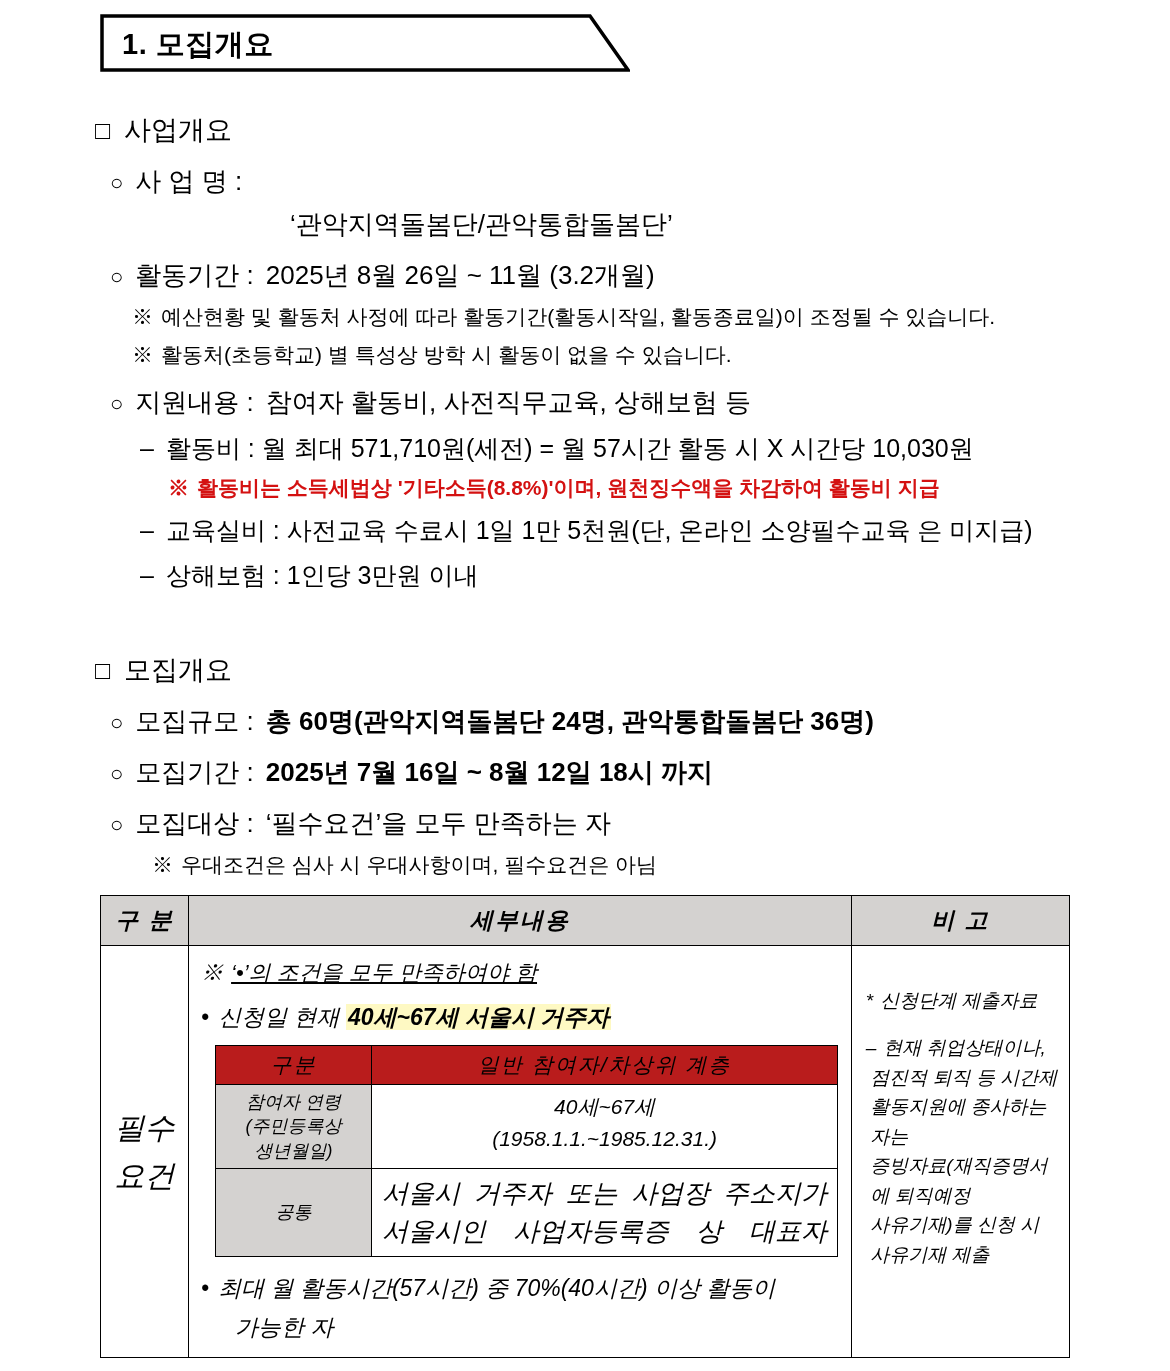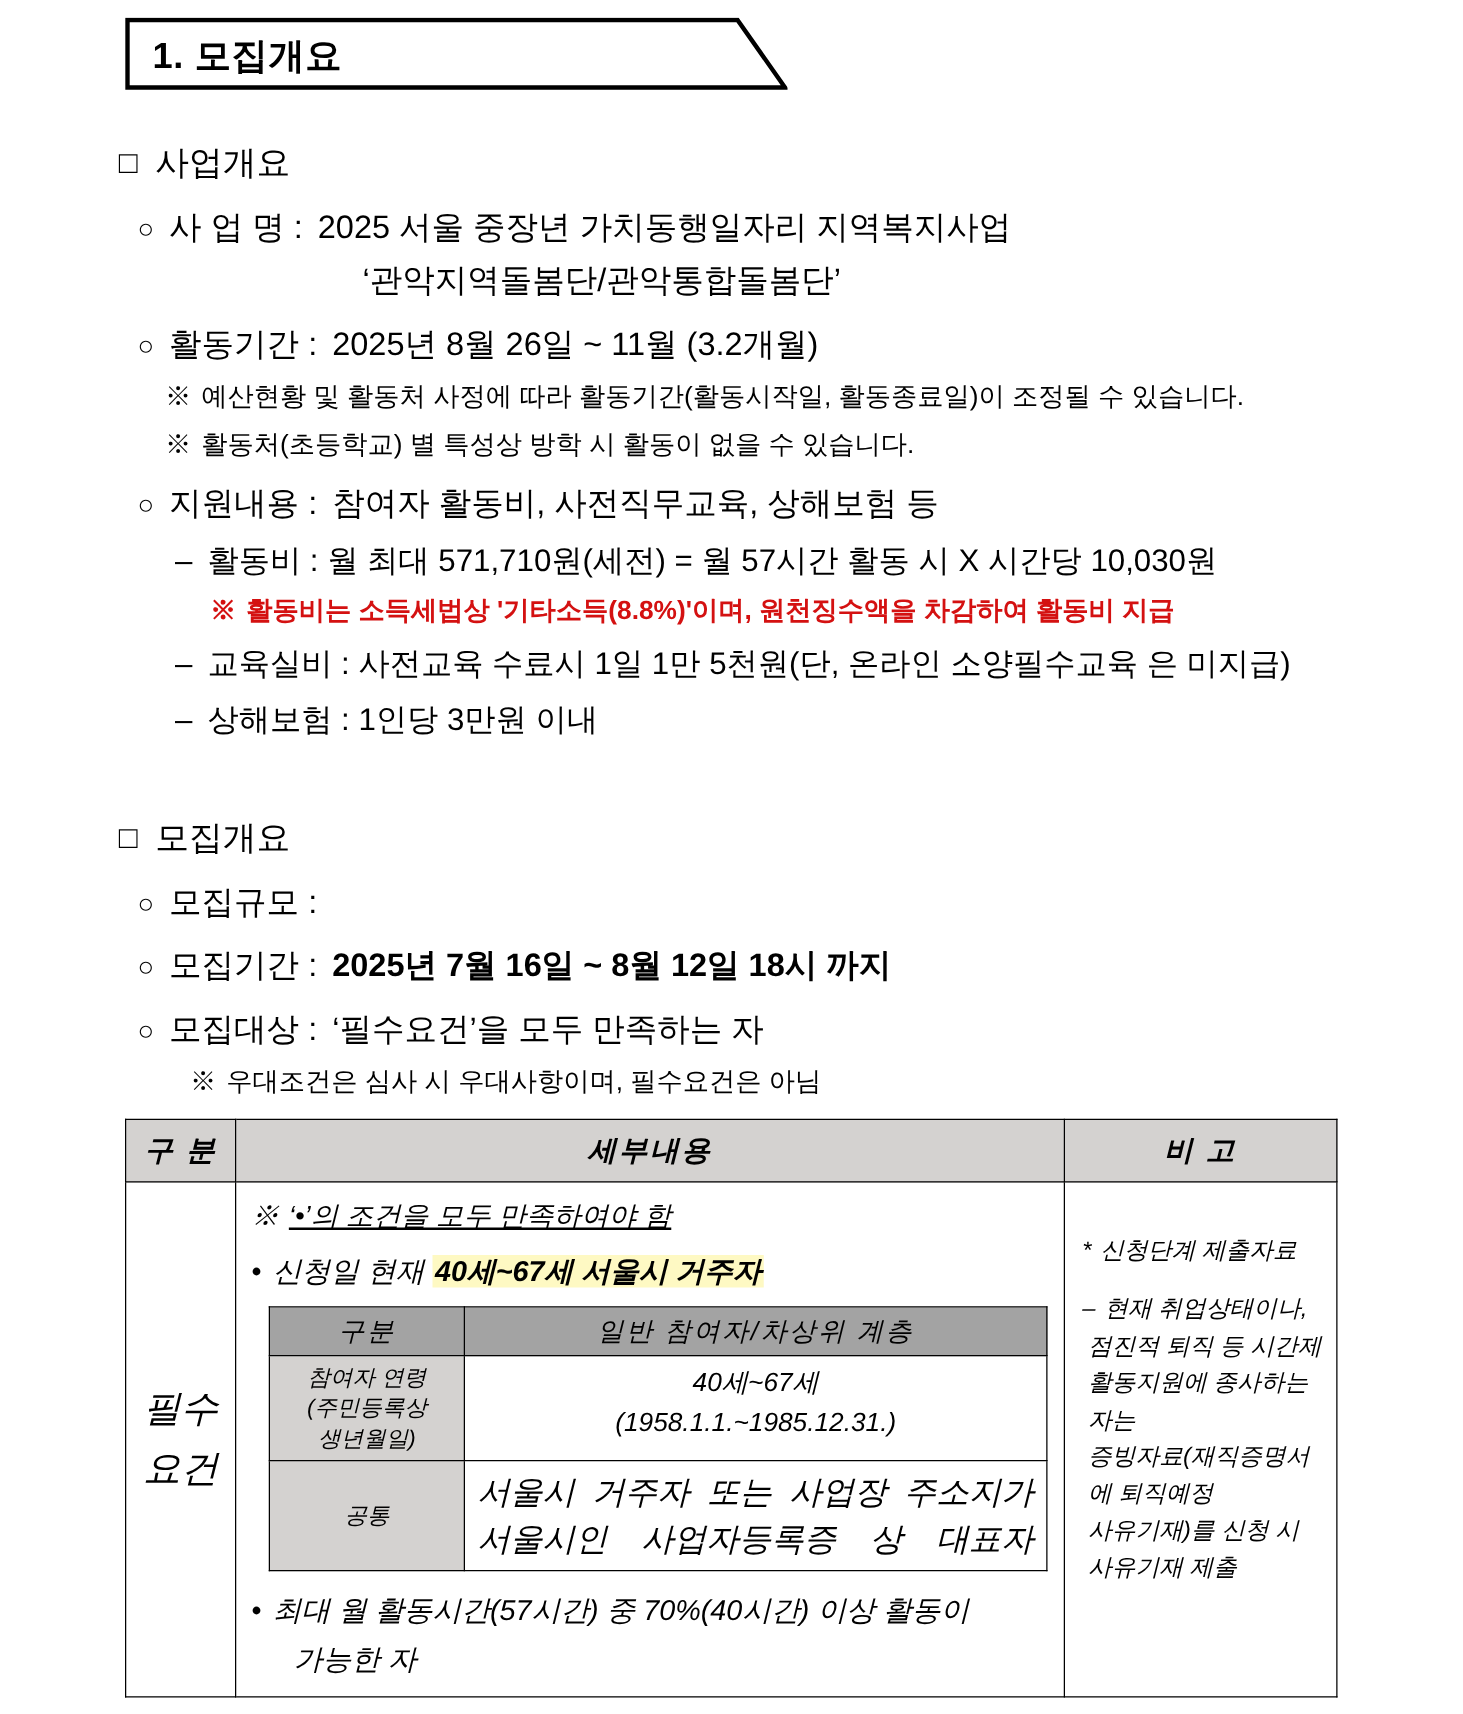--- a/index.html
+++ b/index.html
@@ -169,21 +169,21 @@
   .inner-table {
     margin: 12px 0 0 14px;
     width: 622px;
     border-collapse: collapse;
     table-layout: fixed;
   }
   .inner-table th, .inner-table td {
     border: 1px solid #000;
   }
   .inner-table thead th {
-    background: #a3a3a3;
+    background: #b91c1c;
     font-size: 21px;
     text-align: center;
     padding: 5px 0;
     font-weight: normal;
   }
   .inner-col-1 { width: 156px; }
   .inner-col-2 { width: 466px; }
   .inner-table td.lab {
     background: #d4d2d0;
     font-size: 18px;
@@ -225,21 +225,20 @@
   </div>
 
   <div class="box-head">
     <span class="marker">□</span>
     <span>사업개요</span>
   </div>
 
   <div class="lvl1">
     <span class="marker">○</span>
     <span>사 업 명 :</span>
-    <span>2025 서울 중장년 가치동행일자리 지역복지사업</span>
   </div>
   <div class="lvl1-sub">‘관악지역돌봄단/관악통합돌봄단’</div>
 
   <div class="lvl1">
     <span class="marker">○</span>
     <span>활동기간 :</span>
     <span>2025년 8월 26일 ~ 11월 (3.2개월)</span>
   </div>
 
   <div class="note">
@@ -280,20 +279,21 @@
   <div class="gap-block"></div>
 
   <div class="box-head">
     <span class="marker">□</span>
     <span>모집개요</span>
   </div>
 
   <div class="lvl1">
     <span class="marker">○</span>
     <span>모집규모 :</span>
+    <span class="bold">총 60명(관악지역돌봄단 24명, 관악통합돌봄단 36명)</span>
   </div>
 
   <div class="lvl1">
     <span class="marker">○</span>
     <span>모집기간 :</span>
     <span class="bold">2025년 7월 16일 ~ 8월 12일 18시 까지</span>
   </div>
 
   <div class="lvl1">
     <span class="marker">○</span>

